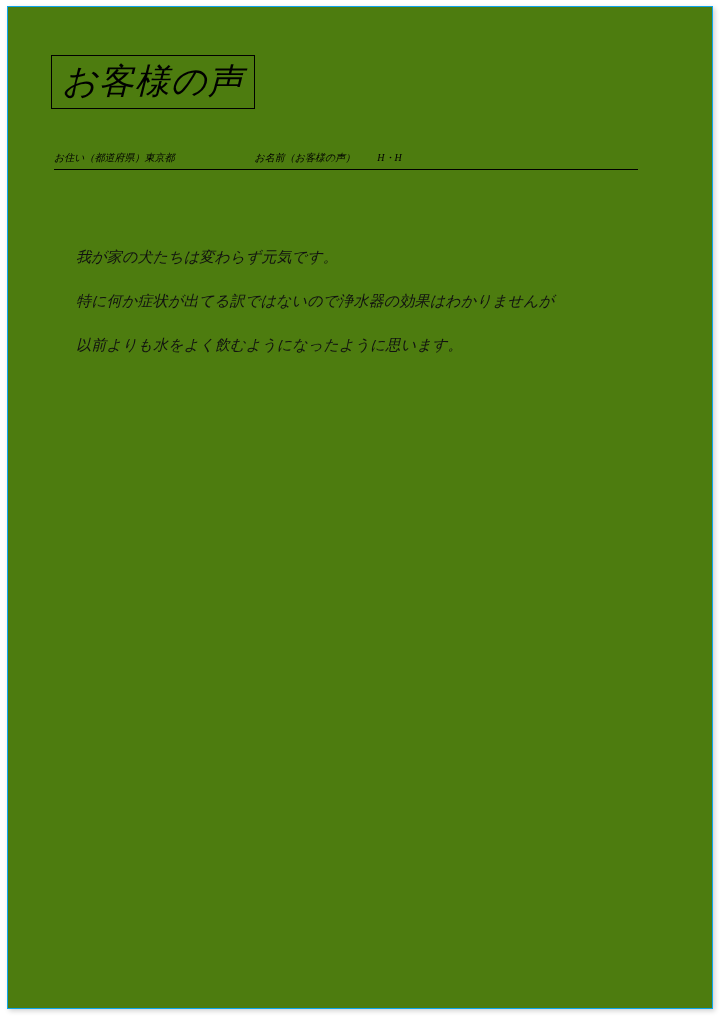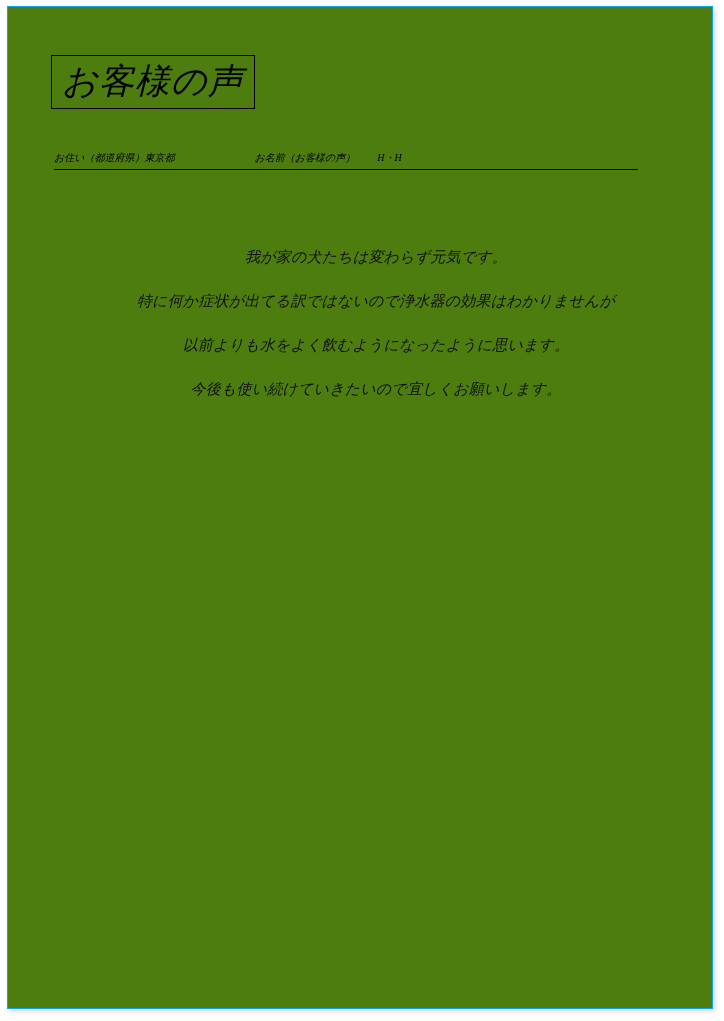--- a/index.html
+++ b/index.html
@@ -74,21 +74,20 @@
     left: 68px;
     top: 228px;
     width: 600px;
   }
   .body-line {
     font-size: 15px;
     line-height: 44px;
     color: #111111;
     white-space: nowrap;
     letter-spacing: 0.2px;
-    text-align: center;
   }
 </style>
 </head>
 <body>
 
 <div class="page">
 
   <div class="title-box">
     <div class="title-text">お客様の声</div>
   </div>
@@ -99,16 +98,15 @@
     <span class="meta-gap"></span>
     <span class="meta-label">お名前（お客様の声）</span>
     <span class="meta-gap-small"></span>
     <span class="meta-value">H・H</span>
   </div>
 
   <div class="body-text">
     <div class="body-line">我が家の犬たちは変わらず元気です。</div>
     <div class="body-line">特に何か症状が出てる訳ではないので浄水器の効果はわかりませんが</div>
     <div class="body-line">以前よりも水をよく飲むようになったように思います。</div>
-    <div class="body-line">今後も使い続けていきたいので宜しくお願いします。</div>
   </div>
 
 </div>
 
 </body></html>

